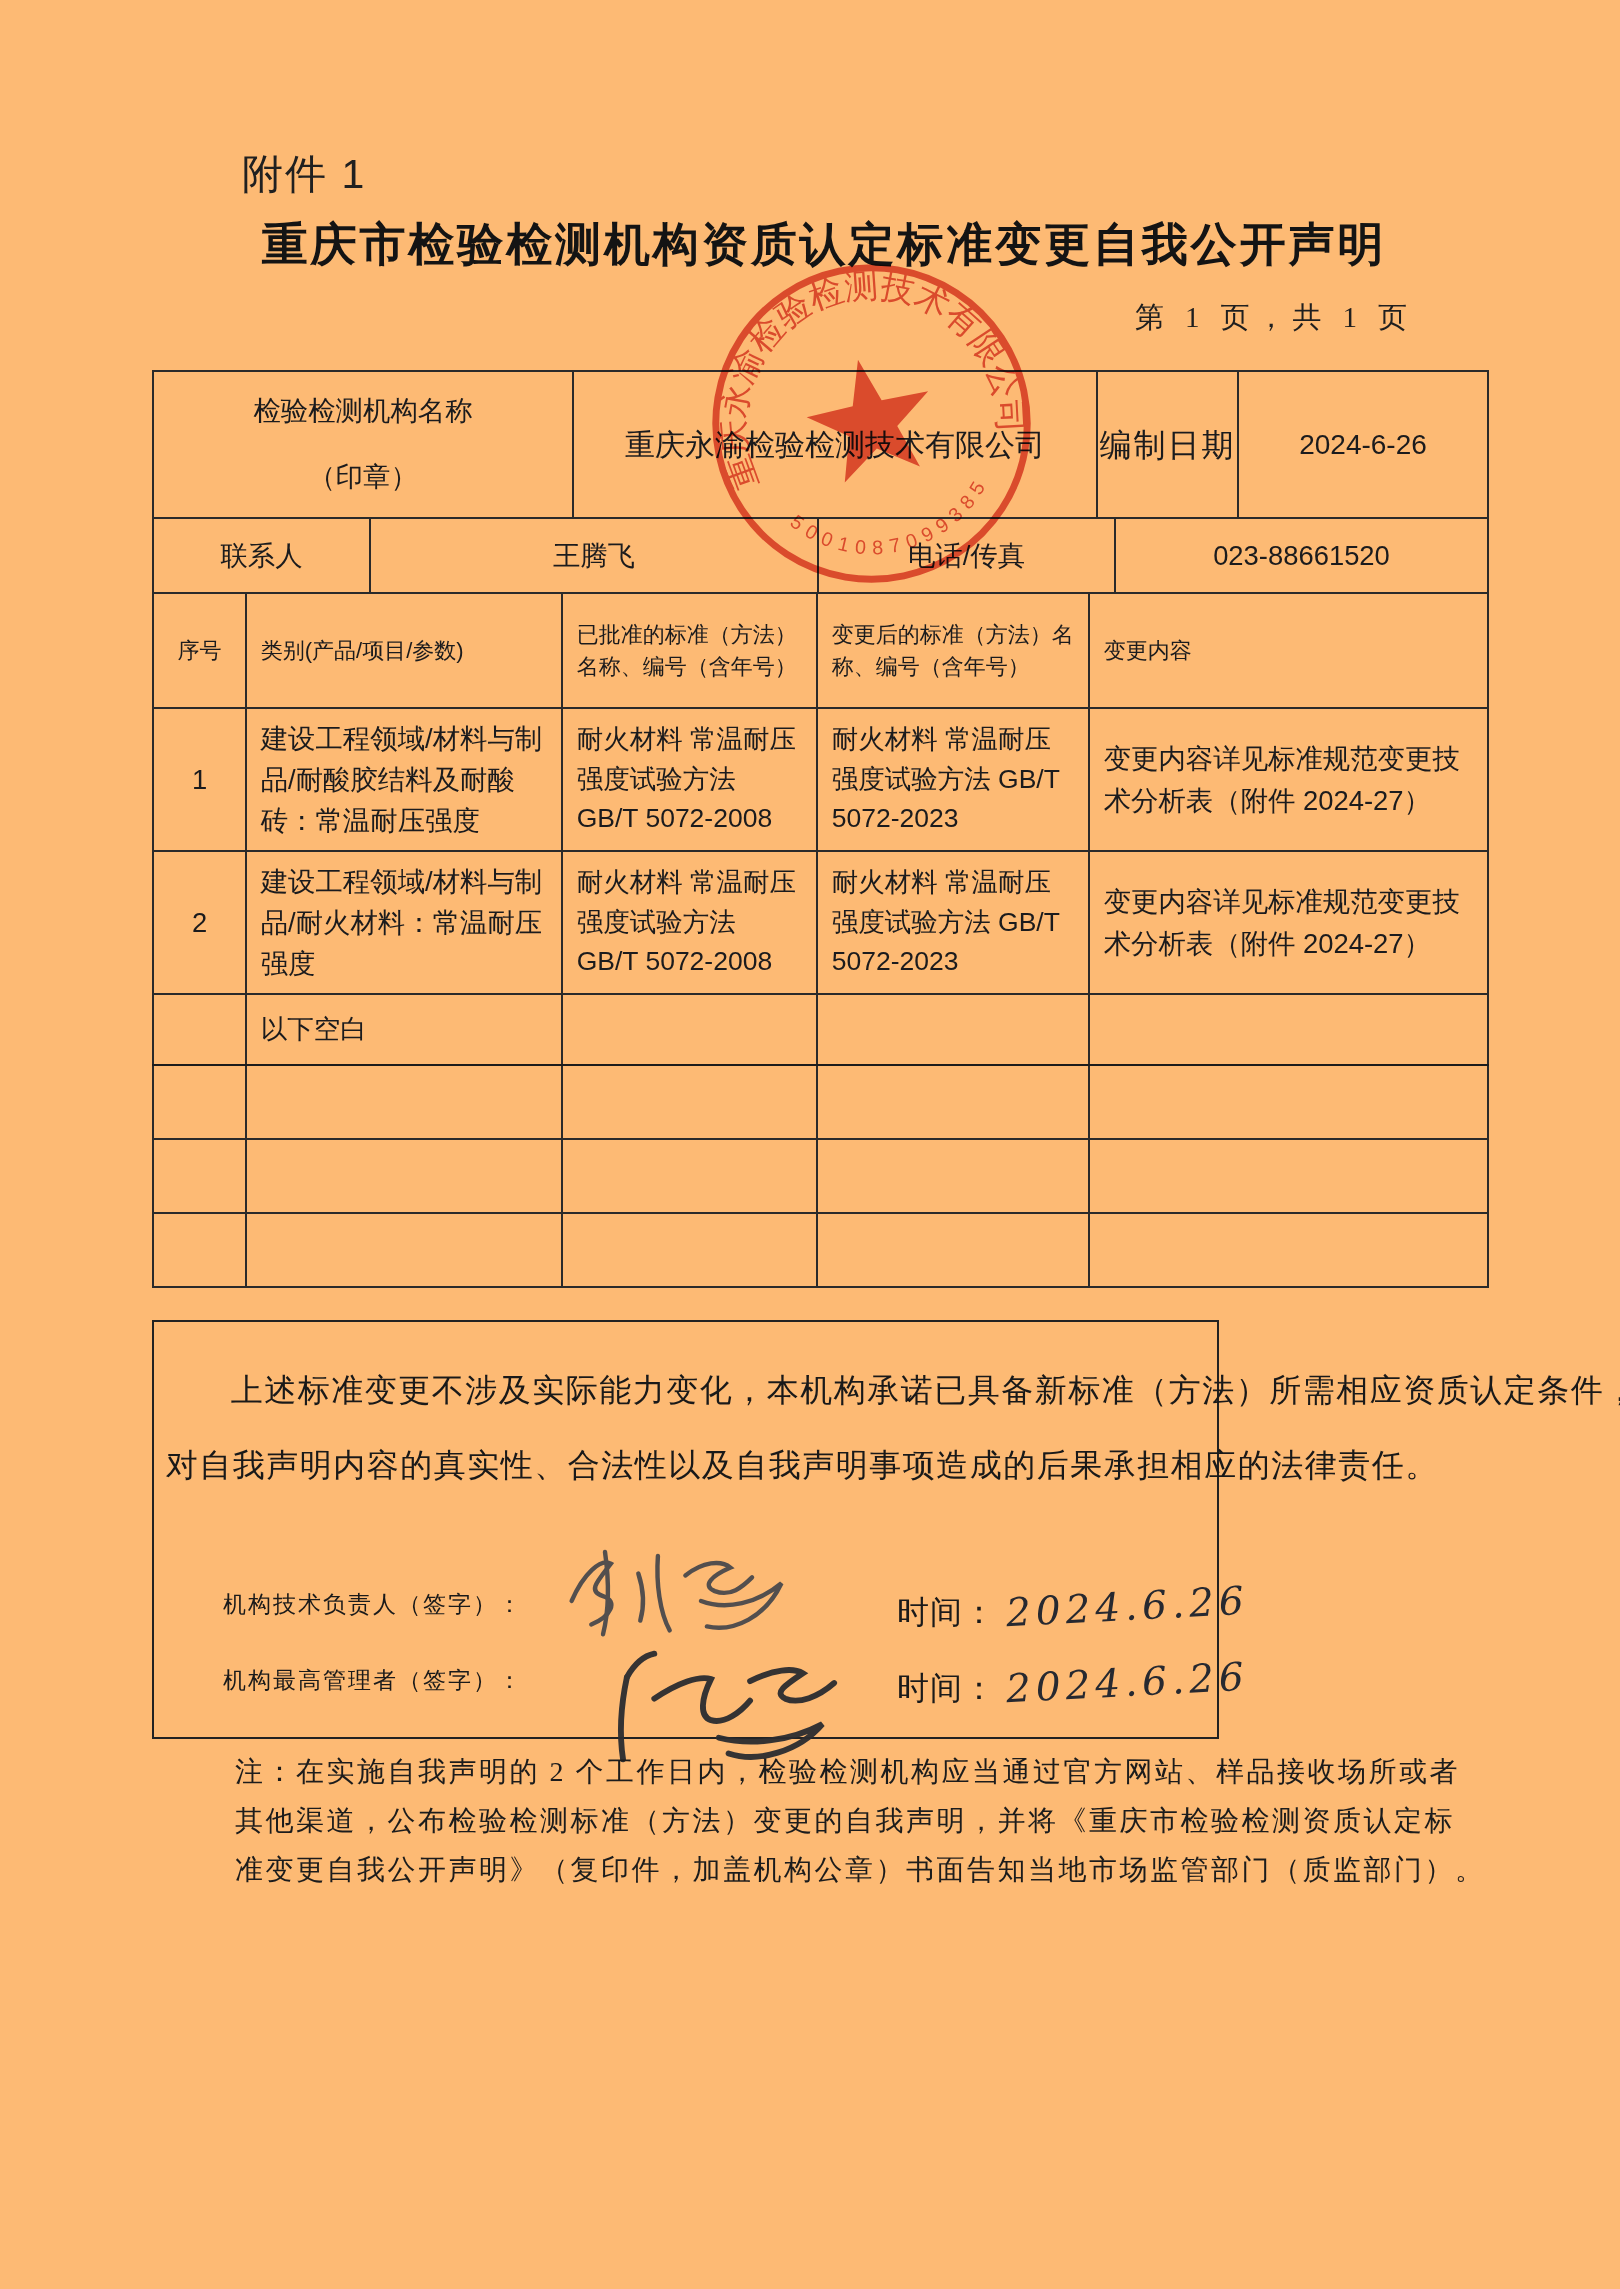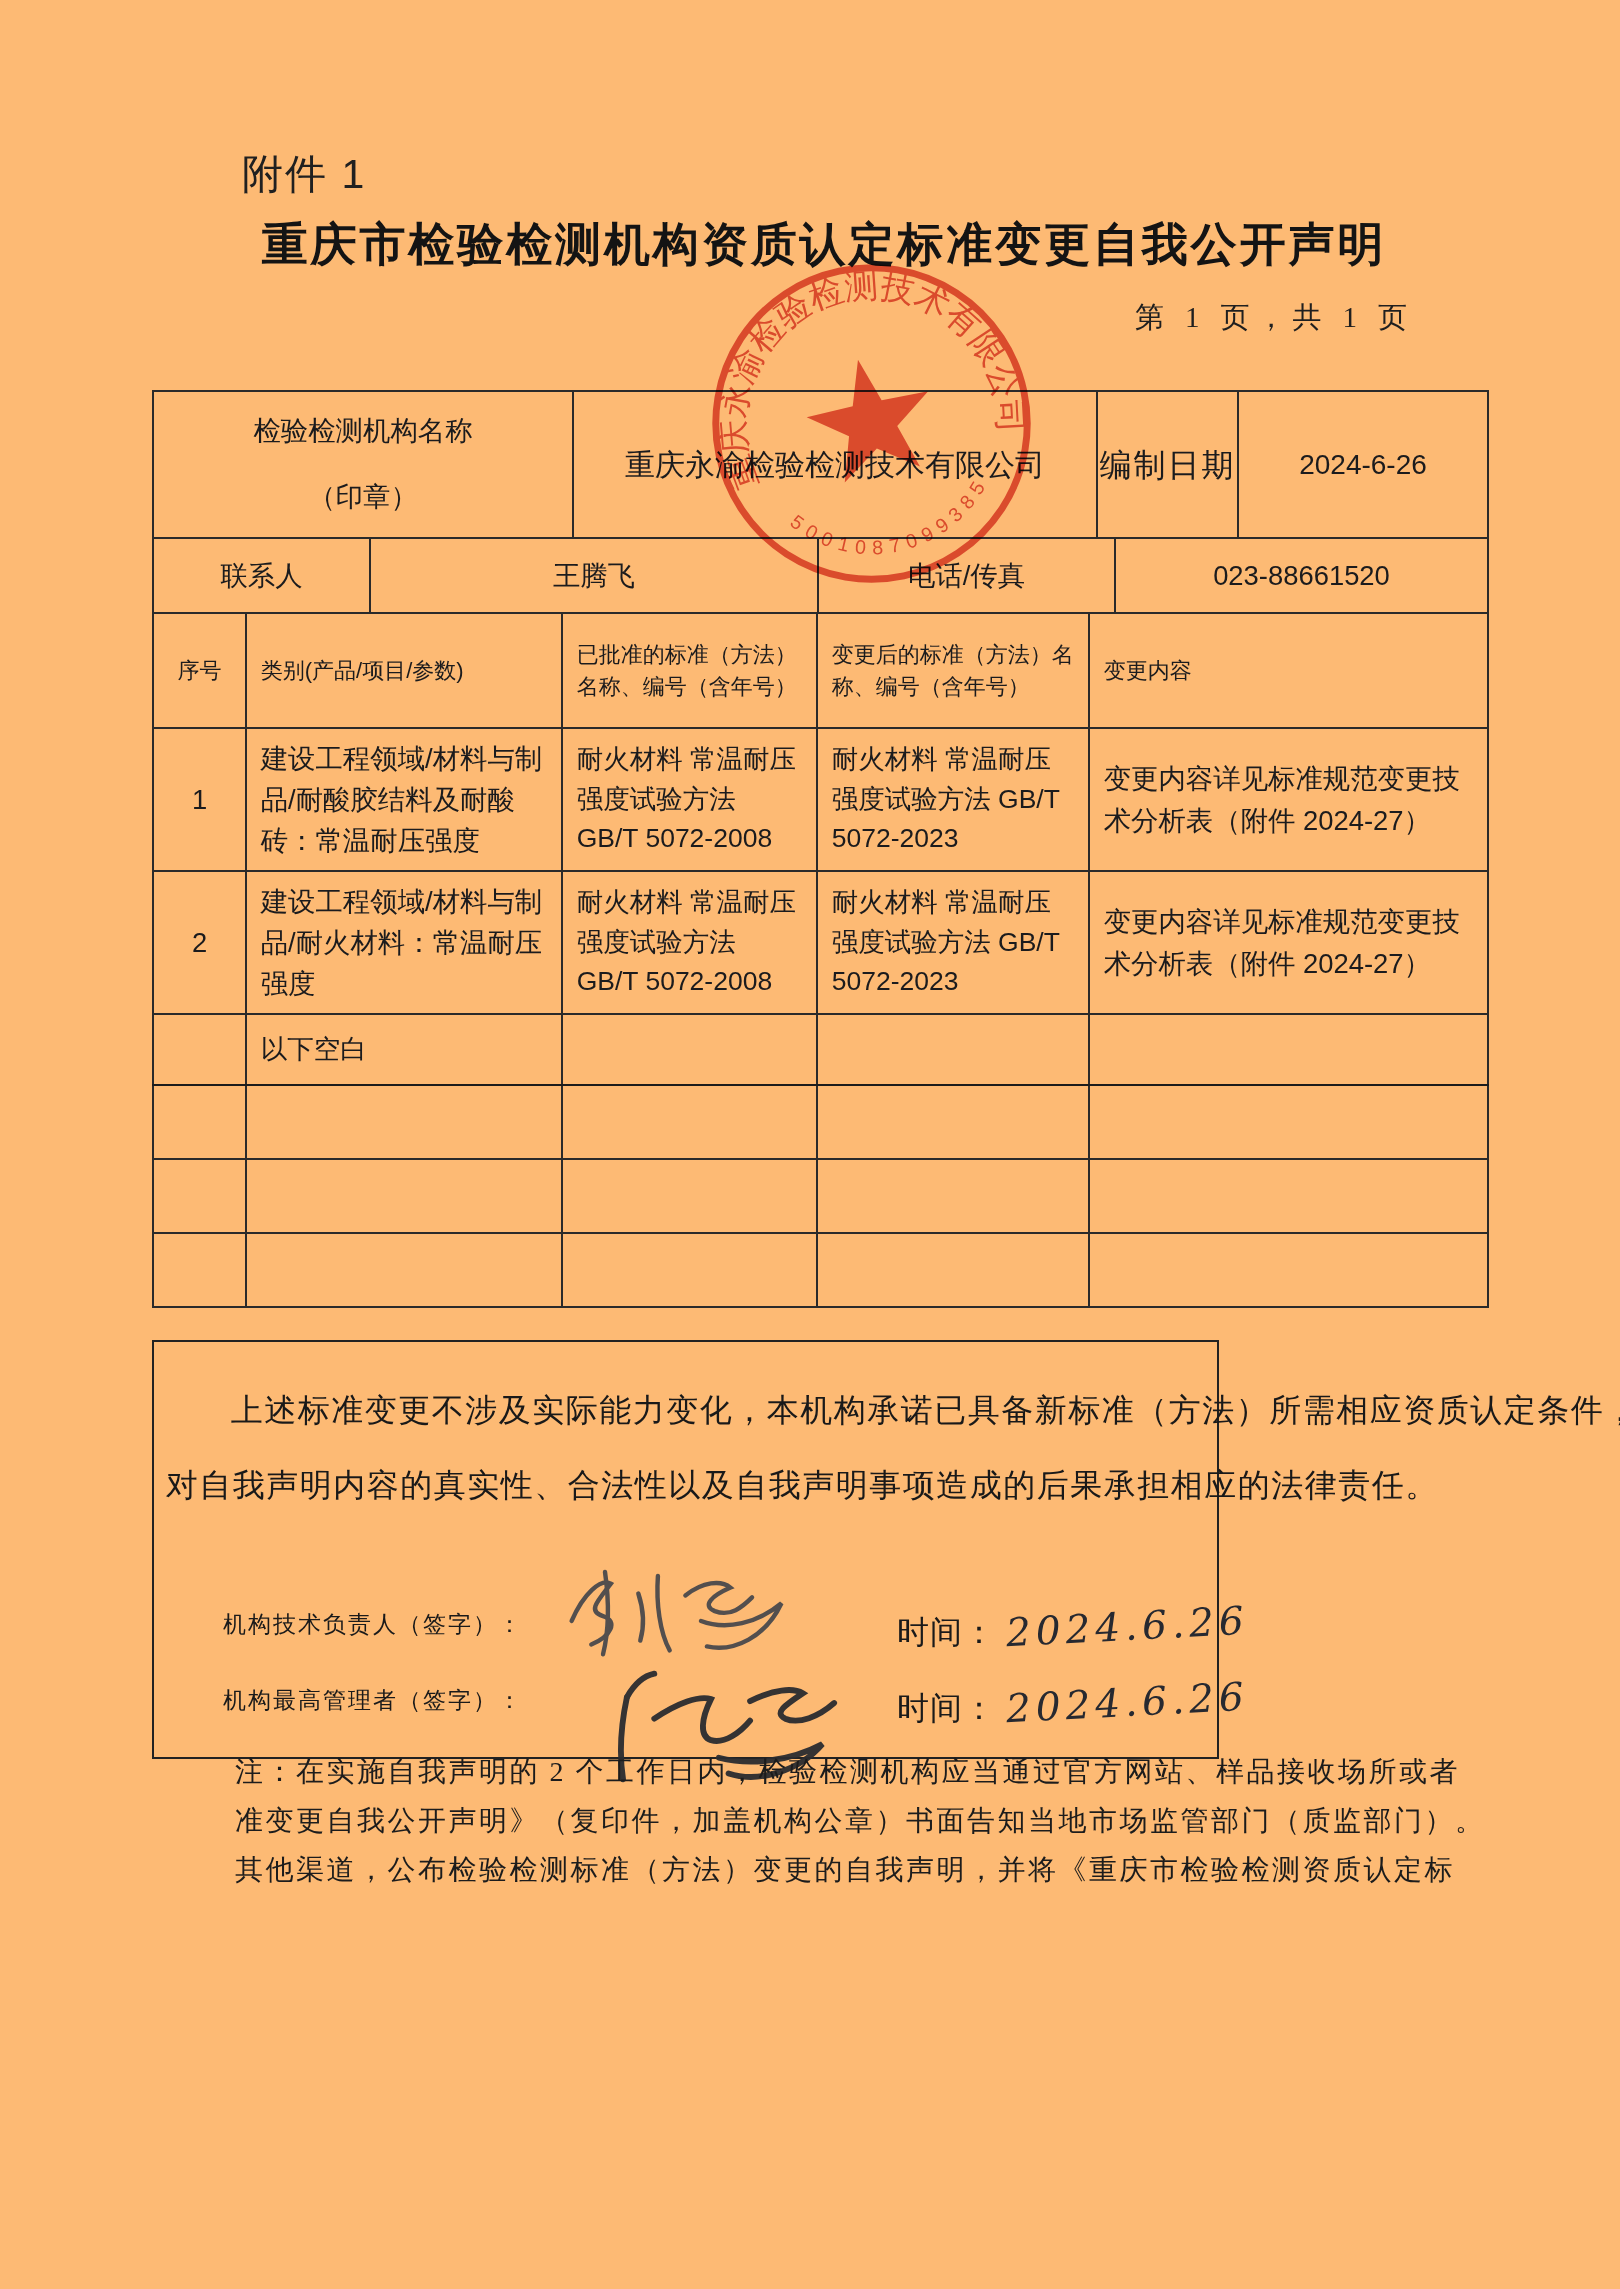--- a/index.html
+++ b/index.html
@@ -8,21 +8,21 @@
     background:#fdba74;color:#1d1d1f;overflow:hidden;
     font-family:"Liberation Sans",sans-serif;
   }
   
   .attachment{position:absolute;left:242px;top:147px;font-size:41px;color:#202020;letter-spacing:2px;}
   .title{position:absolute;left:0;right:0;top:214px;margin:0;text-align:center;
     font-family:"Liberation Serif",serif;font-weight:bold;font-size:46px;letter-spacing:2.9px;color:#141414;padding-left:28px;}
   .page-indicator{position:absolute;left:1135px;top:298px;font-family:"Liberation Serif",serif;
     font-size:29px;letter-spacing:6.9px;color:#1f1f1f;}
   
-  .tables{position:absolute;left:152px;top:370px;width:1067px;margin-top:20px;}
+  .tables{position:absolute;left:152px;top:370px;width:1067px;}
   table{border-collapse:collapse;table-layout:fixed;width:1335px;}
   td{border:2px solid #2a2a2a;box-sizing:border-box;vertical-align:middle;
      font-size:27.4px;line-height:1.5;color:#1b1b1d;overflow:hidden;}
   .t2,.t3{margin-top:-2px;}
   .t3{border-top:2.9px solid #1c1c1c;}
   .t1 td{height:147px;}
   .t2 td{height:75px;}
   .hrow td{height:115px;font-size:22px;line-height:1.42;}
   .drow td{height:143px;}
   .brow td{height:71px;border-bottom:2.9px solid #1c1c1c;}
@@ -196,22 +196,22 @@
         <span>时间：</span><span class="hand">2024.6.26</span>
       </div>
       <div class="time-group tg2">
         <span>时间：</span><span class="hand">2024.6.26</span>
       </div>
     </div>
   </div>
 
   <div class="note">
     <div>注：在实施自我声明的 2 个工作日内，检验检测机构应当通过官方网站、样品接收场所或者</div>
+    <div>其他渠道，公布检验检测标准（方法）变更的自我声明，并将《重庆市检验检测资质认定标</div>
     <div>准变更自我公开声明》（复印件，加盖机构公章）书面告知当地市场监管部门（质监部门）。</div>
-    <div>其他渠道，公布检验检测标准（方法）变更的自我声明，并将《重庆市检验检测资质认定标</div>
   </div>
 
   <svg class="stamp" viewBox="0 0 350 350">
     <g transform="rotate(-12 175 175)" fill="#d5453d" stroke="none">
       <circle cx="175" cy="175" r="158" fill="none" stroke="#d5453d" stroke-width="7"></circle>
       <polygon points="175,109 190,154 238,155 200,183 214,228 175,201 136,228 150,183 112,155 160,154"></polygon>
       <defs>
         <path id="sealTopArc" d="M 52,215 A 129,129 0 1 1 298,215" fill="none"></path>
         <path id="sealBottomArc" d="M 68,253 A 132,132 0 0 0 282,253" fill="none"></path>
       </defs>

